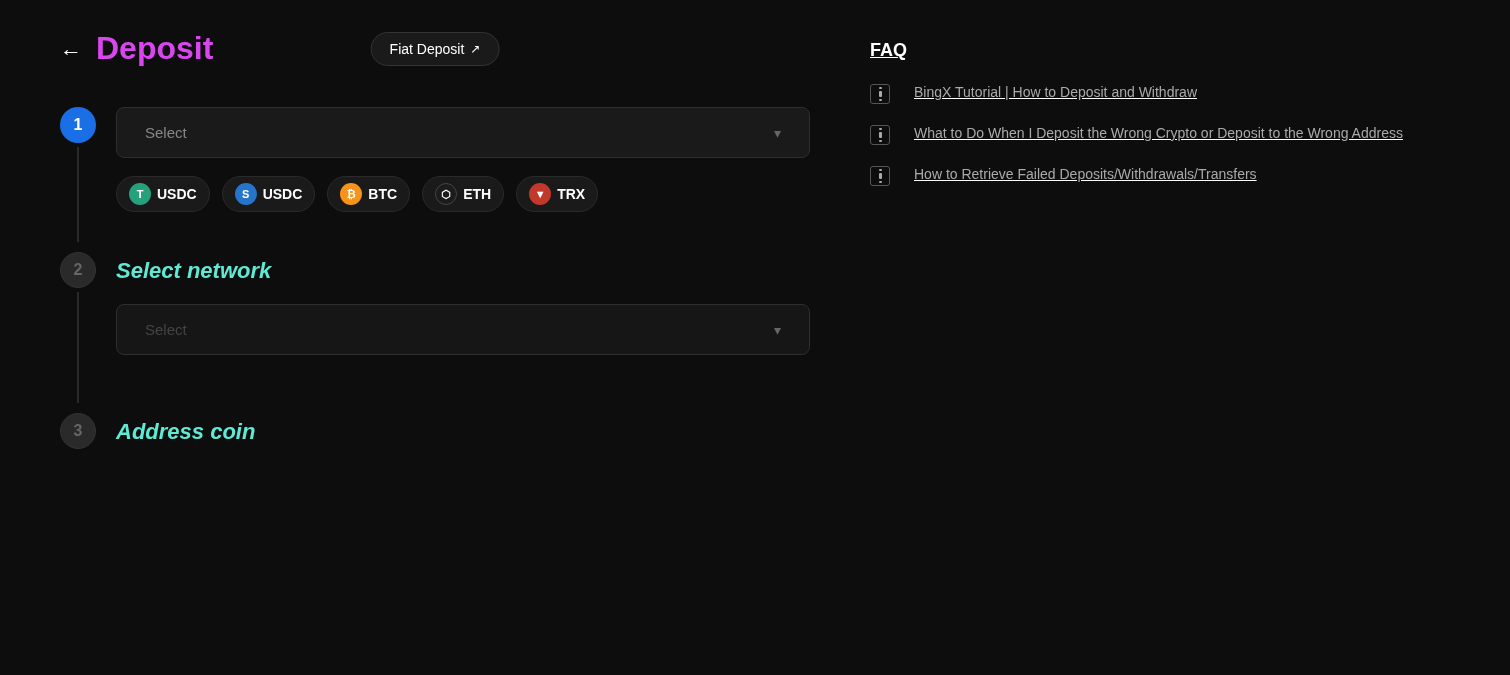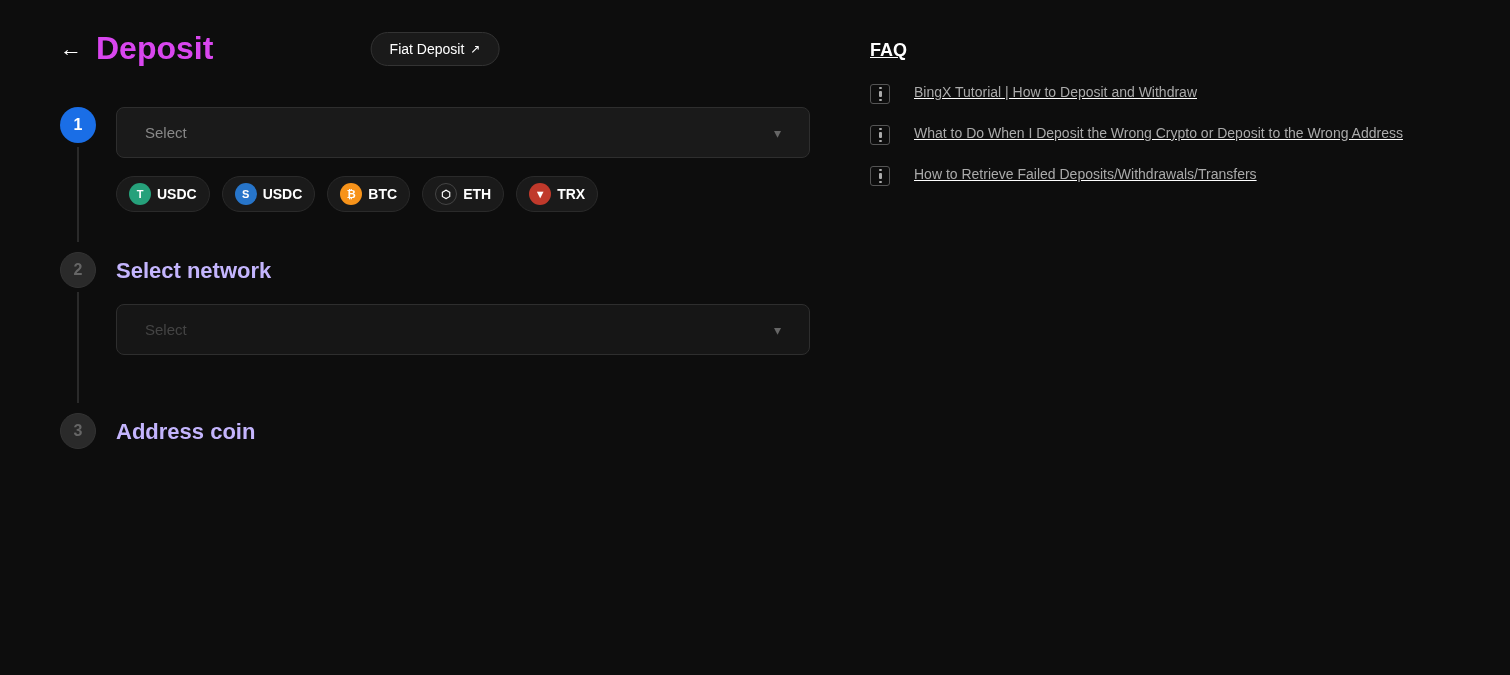--- a/index.html
+++ b/index.html
@@ -119,21 +119,22 @@
     }
 
     .step-title {
       font-size: 22px;
       font-weight: 700;
       margin-bottom: 20px;
       padding-top: 6px;
     }
 
     .step-title.inactive {
-      color: #c4b5fd;
+      color: #5eead4;
+      font-style: italic;
     }
 
     
     .dropdown {
       width: 100%;
       background-color: #1a1a1a;
       border: 1px solid #2e2e2e;
       border-radius: 8px;
       padding: 16px 28px;
       display: flex;

